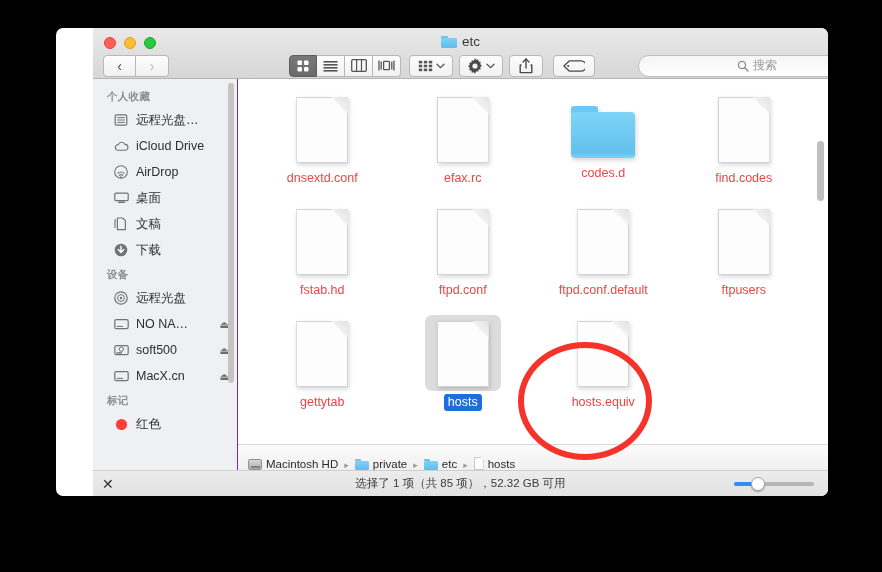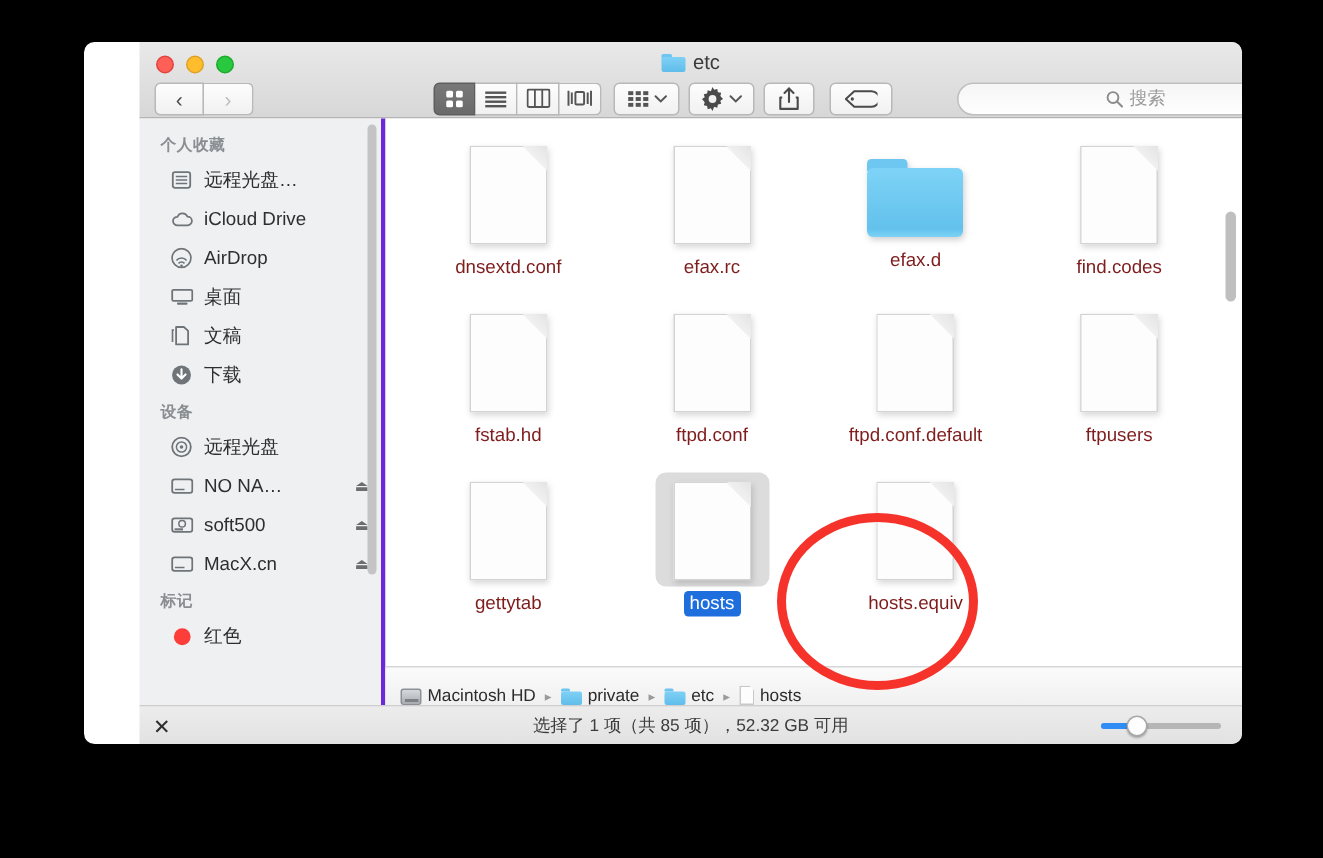--- a/index.html
+++ b/index.html
@@ -100,23 +100,23 @@
     border:1px solid #bfbfbf; border-radius: 11px;
     display:flex; align-items:center; justify-content:center; gap:4px;
   }
   .search-field .ph { font-size: 12px; color:#9a9a9a; }
 
   
   .wbody { flex:1; display:flex; min-height:0; }
 
   
   .sidebar {
-    width: 164px; flex:none;
+    width: 145px; flex:none;
     background: #eef0f2;
-    border-right: 3px solid #6d28d9;
+    border-right: 1px solid #6d28d9;
     position:relative;
     overflow:hidden;
     padding-top: 6px;
   }
   .sb-head {
     font-size: 10.5px; color:#8a8d91; font-weight:bold;
     padding: 5px 0 3px 14px; letter-spacing:.3px;
   }
   .sb-item {
     height: 26px; display:flex; align-items:center; gap:7px;
@@ -175,21 +175,21 @@
     position:absolute; left:0; top:6px; width:64px; height:46px;
     background: linear-gradient(to bottom, #7ed3f7 0%, #63c1ec 88%, #7ed3f7 100%);
     border-radius: 4px;
   }
   .sel-bg {
     position:absolute; top:2px; left:50%; transform:translateX(-50%);
     width:76px; height:76px; border-radius:7px; background:#dcdcdc;
   }
   .fname {
     margin-top: 7px;
-    font-size: 12.5px; color:#7f1d1d;
+    font-size: 12.5px; color:#ef4444;
     text-align:center; line-height:15px;
     padding: 1px 4px; border-radius: 3px;
     max-width: 140px; white-space:nowrap;
     position:relative; z-index:2;
   }
   .cell.selected .fname { background:#1e6fdd; color:#fff; }
 
   .main-scroll {
     position:absolute; right:4px; top:62px;
     width:7px; height:60px; border-radius:4px; background:#bfbfbf;
@@ -526,21 +526,21 @@
                 <div class="fold"></div>
               </div>
             <div class="fname">efax.rc</div>
           </div>
 
           <div class="cell">
             <div class="folder-icon">
                 <div class="tab"></div>
                 <div class="front"></div>
               </div>
-            <div class="fname">efax.d</div>
+            <div class="fname">codes.d</div>
           </div>
 
           <div class="cell">
             <div class="doc-icon">
                 <div class="page"></div>
                 <div class="fold"></div>
               </div>
             <div class="fname">find.codes</div>
           </div>
 

